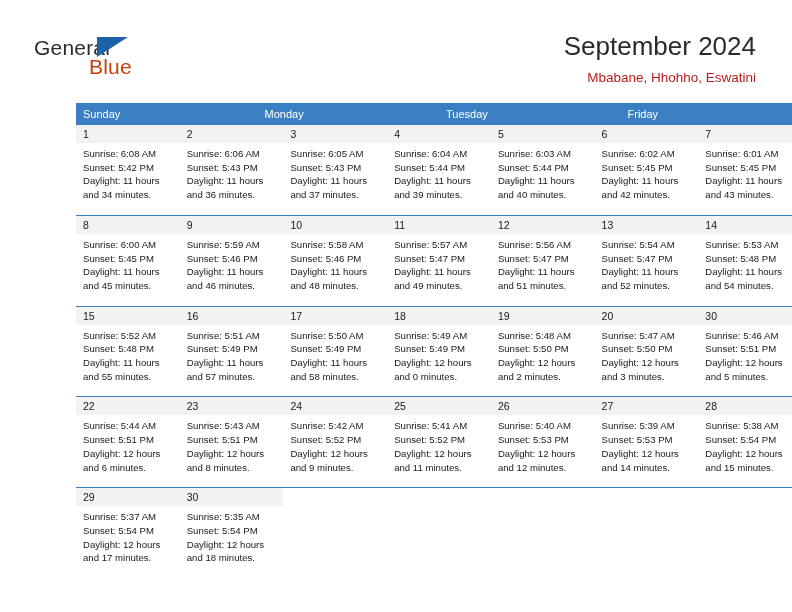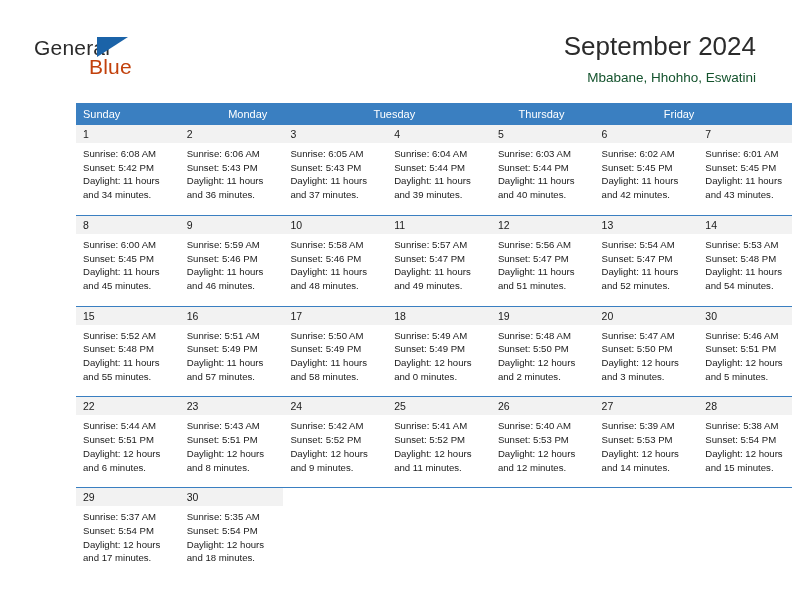--- a/index.html
+++ b/index.html
@@ -73,21 +73,21 @@
   }
   .cal-title {
     font-size: 26px;
     color: #2b2b2b;
     font-weight: normal;
     line-height: 32px;
     white-space: nowrap;
   }
   .cal-subtitle {
     font-size: 13.5px;
-    color: #14532d;
+    color: #b91c1c;
     line-height: 20px;
     margin-top: 6px;
     white-space: nowrap;
   }
 
   
   .calendar {
     position: absolute;
     left: 34px;
     top: 103px;
@@ -169,21 +169,20 @@
       <div class="cal-subtitle">Mbabane, Hhohho, Eswatini</div>
     </div>
 
   </div>
 
   <div class="calendar">
     <div class="weekday-row" id="weekday-row">
         <div class="weekday">Sunday</div>
         <div class="weekday">Monday</div>
         <div class="weekday">Tuesday</div>
-        <div class="weekday">Thursday</div>
         <div class="weekday">Friday</div>
       </div>
     <div id="weeks-container">
         <div class="week-row first">
           <div class="day-cell">
             <div class="day-num">1</div>
             <div class="day-info">
               <div class="day-line">Sunrise: 6:08 AM</div>
               <div class="day-line">Sunset: 5:42 PM</div>
               <div class="day-line">Daylight: 11 hours</div>

